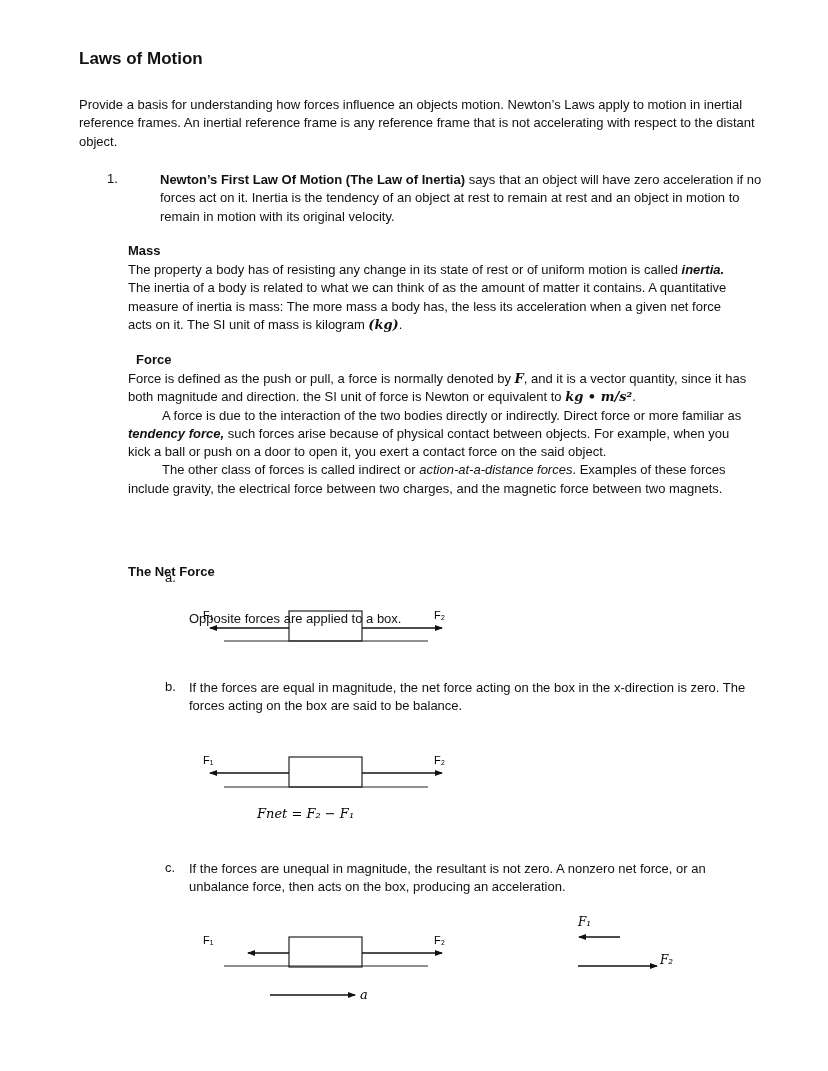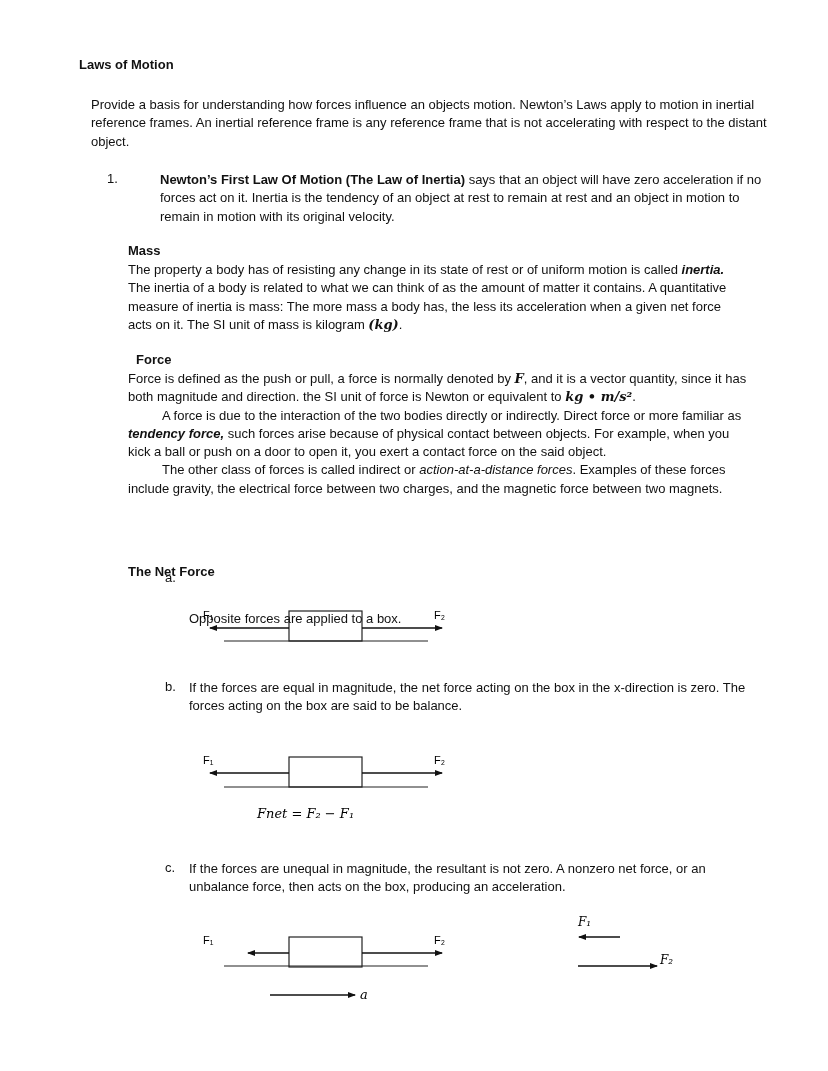--- a/index.html
+++ b/index.html
@@ -1,21 +1,21 @@
 <!DOCTYPE html>
 <html><head>
 <meta charset="utf-8">
 <style>
   html, body { margin: 0; padding: 0; background: #ffffff; }
   body { width: 828px; height: 1071px; position: relative; overflow: hidden;
          font-family: "Liberation Sans", "DejaVu Sans", sans-serif; color: #111; }
   .abs { position: absolute; }
-  .title { left: 79px; top: 57px; font-size: 13px; font-weight: bold; }
+  .title { left: 79px; top: 49px; font-size: 17px; font-weight: bold; }
   .para { font-size: 13px; line-height: 18.3px; }
-  .intro { left: 79px; top: 96px; width: 680px; margin-left: 12px; }
+  .intro { left: 79px; top: 96px; width: 680px; }
   .list-num { left: 107px; top: 171px; font-size: 13px; }
   .item1 { left: 128px; top: 171px; width: 620px; margin-left: 32px; }
   .heading { font-size: 13px; font-weight: bold; }
   .mass-h { left: 128px; top: 243px; }
   .mass-p { left: 128px; top: 261px; width: 620px; }
   .force-h { left: 128px; top: 352px; padding-left: 8px; }
   .force-p { left: 128px; top: 370px; width: 620px; }
   .indent { display: inline-block; width: 34px; }
   .net-h { left: 128px; top: 564px; }
   .sub-letter { font-size: 13px; }

